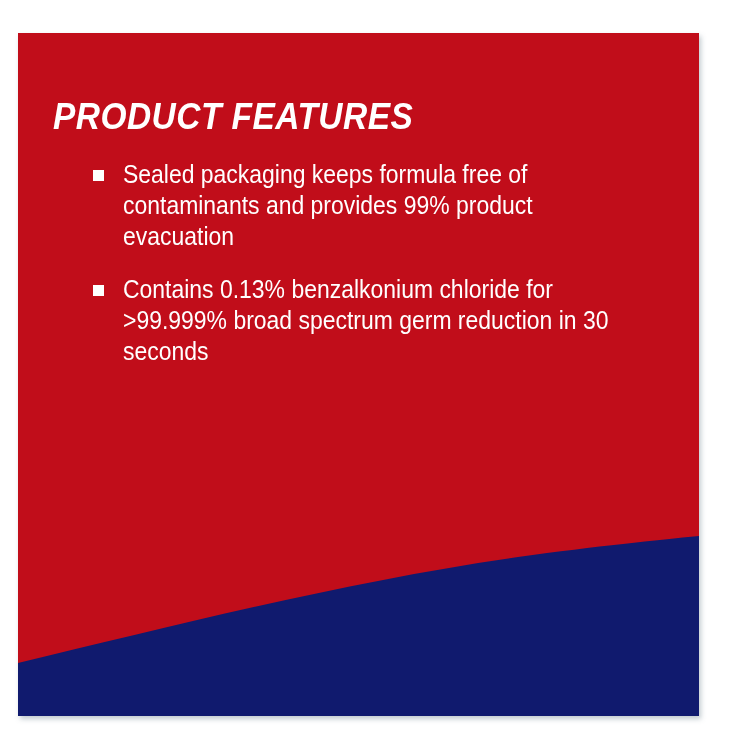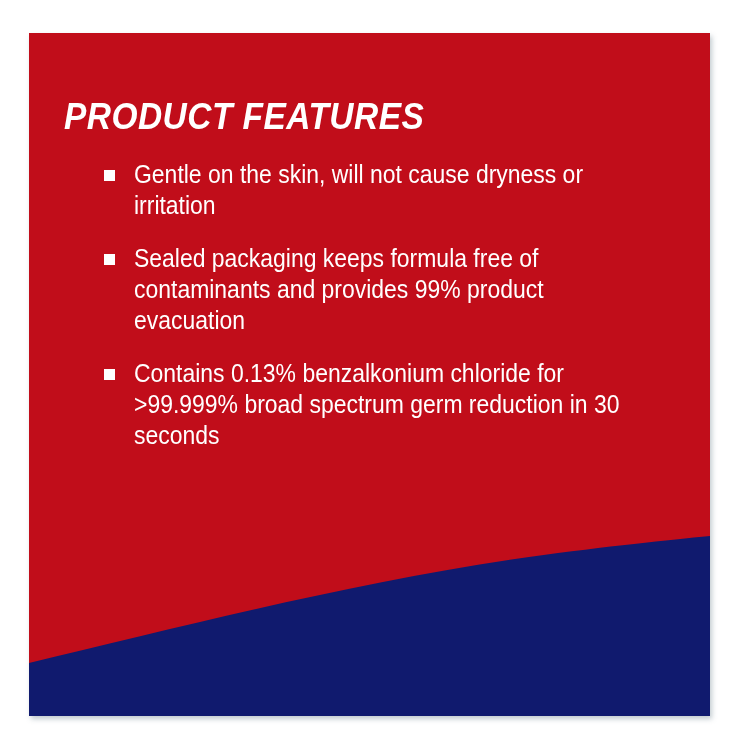--- a/index.html
+++ b/index.html
@@ -18,21 +18,21 @@
   #stage {
     position: relative;
     width: 750px;
     height: 750px;
     background: #ffffff;
   }
 
   
   #panel {
     position: absolute;
-    left: 29px;
+    left: 18px;
     top: 33px;
     width: 681px;
     height: 683px;
     background: #C10D1A;
     overflow: hidden;
     box-shadow: 2px 3px 5px rgba(120,140,150,0.45);
     text-decoration: underline;
   }
 
   
@@ -119,24 +119,20 @@
   <div id="panel">
 
     <svg id="wave" viewBox="0 0 681 185" preserveAspectRatio="none">
       <path d="M0,132 C150,96 330,50 500,26 C580,15 640,9 681,5 L681,185 L0,185 Z" fill="#101A6E"></path>
     </svg>
 
     <div id="heading">PRODUCT FEATURES</div>
 
     <ul id="features">
 
-      <li class="feature">
-        <span class="bullet"></span>
-        <span class="feature-text">Gentle on the skin, will not cause dryness or irritation</span>
-      </li>
 
 
       <li class="feature">
         <span class="bullet"></span>
         <span class="feature-text">Sealed packaging keeps formula free of contaminants and provides 99% product evacuation</span>
       </li>
 
       <li class="feature">
         <span class="bullet"></span>
         <span class="feature-text">Contains 0.13% benzalkonium chloride for &gt;99.999% broad spectrum germ reduction in 30 seconds</span>

